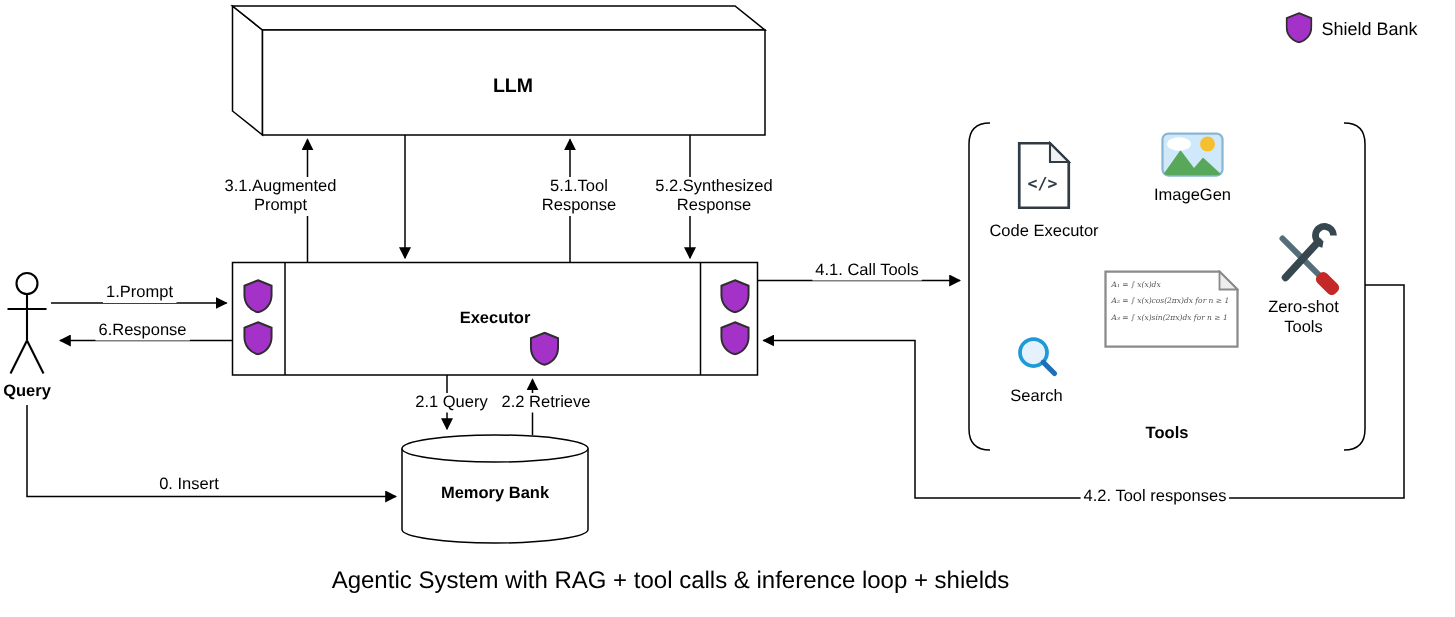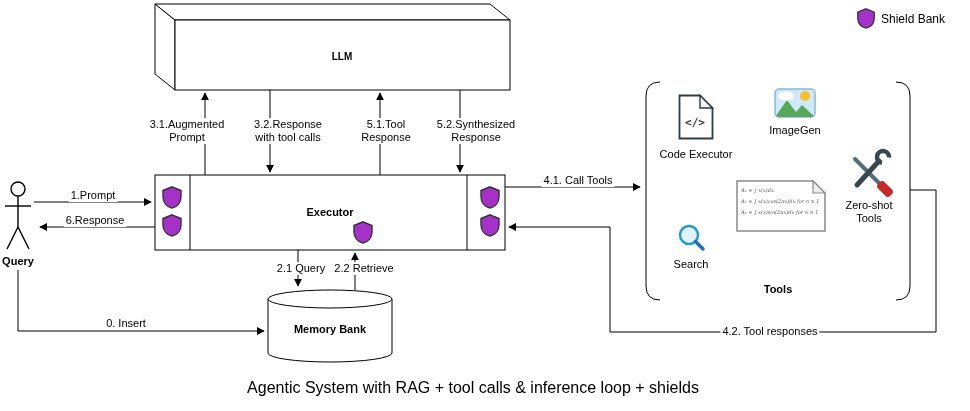--- a/index.html
+++ b/index.html
@@ -150,55 +150,51 @@
 
   <div class="icon" style="left:845px; top:145px; width:50px; height:52px">
     <svg viewBox="0 0 50 52">
       <line x1="10" y1="14" x2="36" y2="40" stroke="#546E7A" stroke-width="4" stroke-linecap="round"></line>
       <rect x="-8.5" y="-4.5" width="17" height="9" rx="3.5" fill="#C62828" transform="translate(40 44) rotate(45)"></rect>
       <circle cx="38" cy="12" r="6" fill="none" stroke="#37474F" stroke-width="4.5" stroke-dasharray="27 11" transform="rotate(100 38 12)"></circle>
       <line x1="34" y1="16" x2="12" y2="40" stroke="#37474F" stroke-width="5" stroke-linecap="round"></line>
     </svg>
   </div>
 
-  <div class="lbl bold" style="left:342px; top:50px; font-size:10px">LLM</div>
+  <div class="lbl bold" style="left:342px; top:50px; font-size:13px">LLM</div>
   <div class="lbl bold" style="left:330px; top:206px">Executor</div>
   <div class="lbl bold" style="left:330px; top:323px">Memory Bank</div>
   <div class="lbl bold" style="left:18px; top:255px">Query</div>
   <div class="lbl bold" style="left:778px; top:283px">Tools</div>
 
   <div class="lbl" style="left:696px; top:148px">Code Executor</div>
   <div class="lbl" style="left:795px; top:124px">ImageGen</div>
   <div class="lbl" style="left:691px; top:258px">Search</div>
   <div class="lbl" style="left:869px; top:199px">
     <div>Zero-shot</div>
     <div>Tools</div>
   </div>
 
   <div class="lbl bg" style="left:93px; top:189px">1.Prompt</div>
   <div class="lbl bg" style="left:95px; top:214px">6.Response</div>
   <div class="lbl bg" style="left:187px; top:118px">
     <div>3.1.Augmented</div>
     <div>Prompt</div>
   </div>
-  <div class="lbl bg" style="left:288px; top:118px">
-    <div>3.2.Response</div>
-    <div>with tool calls</div>
-  </div>
   <div class="lbl bg" style="left:386px; top:118px">
     <div>5.1.Tool</div>
     <div>Response</div>
   </div>
   <div class="lbl bg" style="left:476px; top:118px">
     <div>5.2.Synthesized</div>
     <div>Response</div>
   </div>
   <div class="lbl bg" style="left:301px; top:262px">2.1 Query</div>
   <div class="lbl bg" style="left:364px; top:262px">2.2 Retrieve</div>
   <div class="lbl bg" style="left:126px; top:317px">0. Insert</div>
   <div class="lbl bg" style="left:578px; top:174px">4.1. Call Tools</div>
   <div class="lbl bg" style="left:770px; top:325px">4.2. Tool responses</div>
 
   <div class="legend-label" style="left:881px; top:12px">Shield Bank</div>
 
-  <div class="title" style="left:473px; top:379px">Agentic System with RAG + tool calls &amp; inference loop + shields</div>
+  <div class="title" style="left:447px; top:379px">Agentic System with RAG + tool calls &amp; inference loop + shields</div>
 
 </div>
 
 </body></html>

